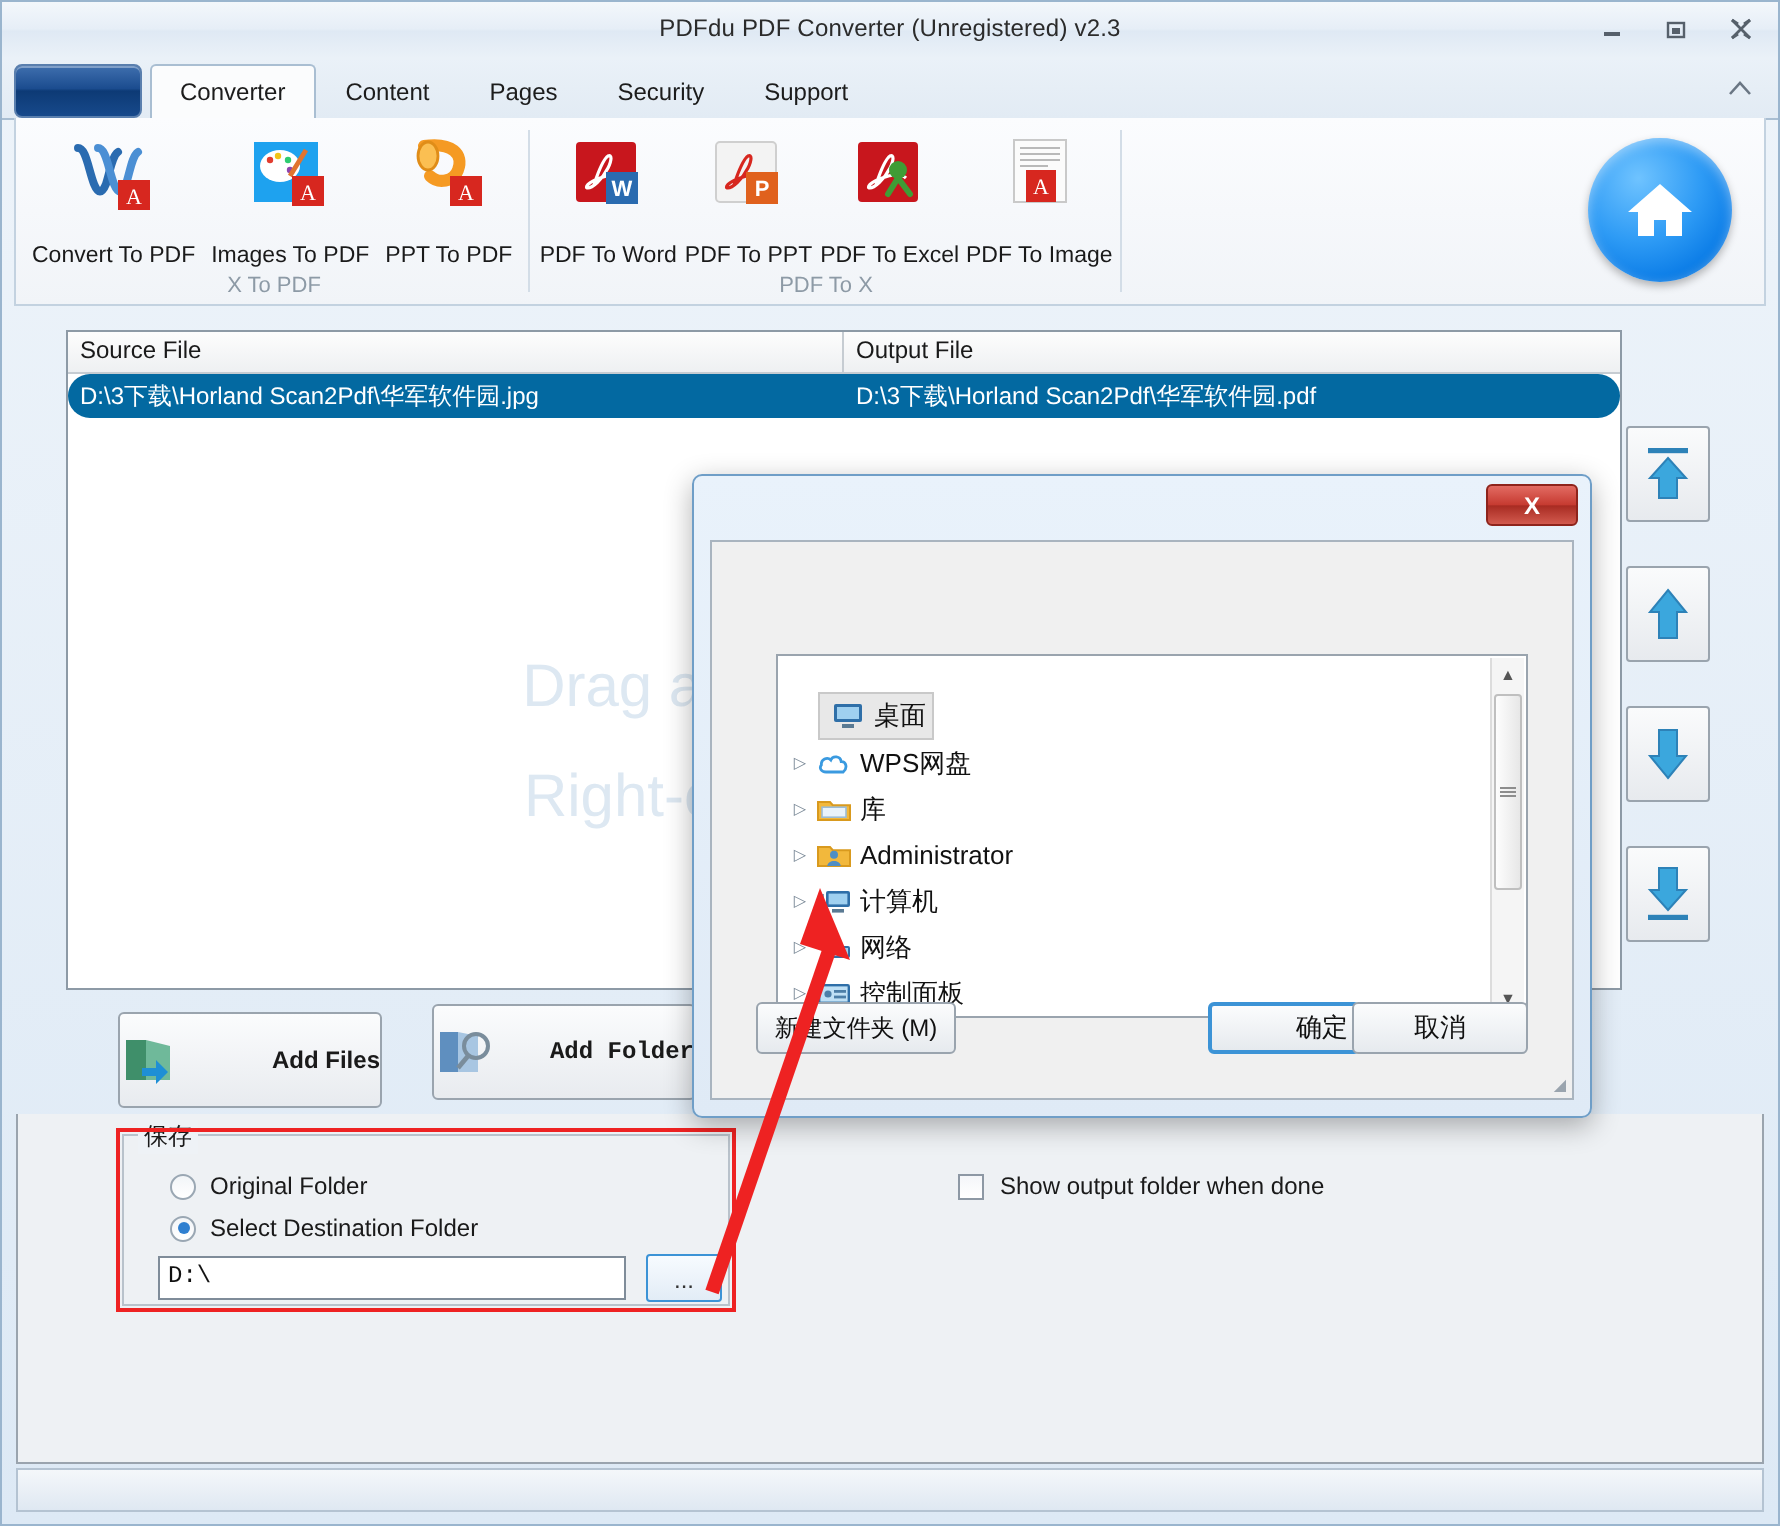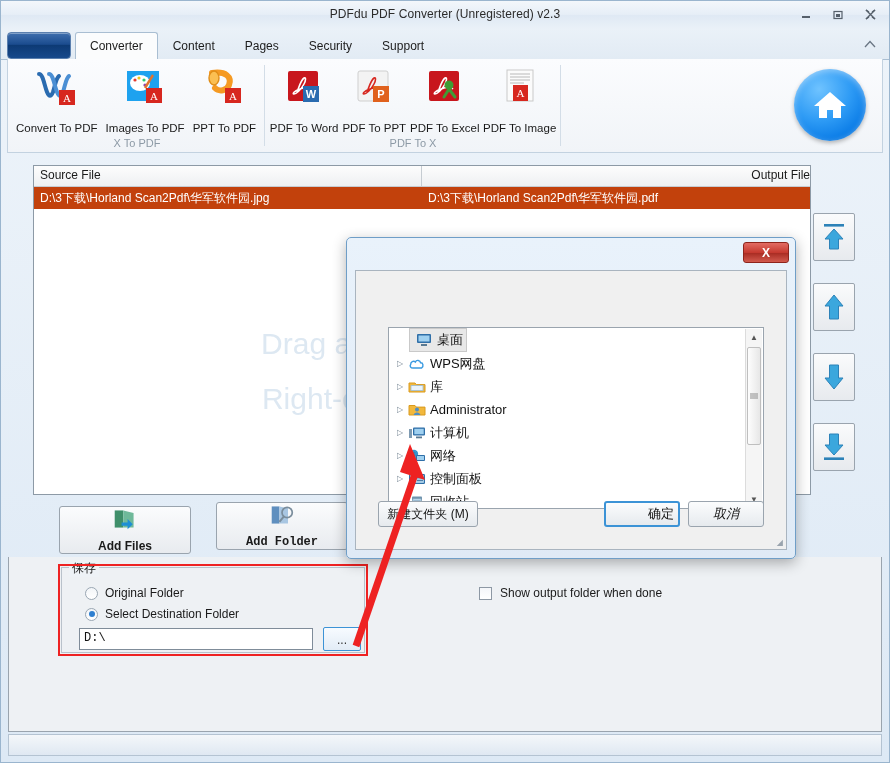--- a/index.html
+++ b/index.html
@@ -82,43 +82,43 @@
   .listwrap{
     position:absolute;left:32px;top:164px;width:778px;height:330px;
     background:#fff;border:1px solid #8d9aa6;box-sizing:border-box;overflow:hidden;
   }
   .lhead{display:flex;height:20px;background:linear-gradient(180deg,#fdfdfd,#eef0f2);
          border-bottom:1px solid #c6ccd2;}
   .lhead div{
     font-size:12px;color:#1a1a1a;padding:2px 0 0 6px;box-sizing:border-box;
   }
   .lh1{width:388px;border-right:1px solid #c6ccd2;}
-  .lh2{flex:1;text-align:right;}
-  .lrow{display:flex;height:22px;background:#c2410c;color:#fff;}
+  .lh2{flex:1;}
+  .lrow{display:flex;height:22px;background:#0369a1;color:#fff;border-radius:11px;}
   .lrow div{font-size:12px;padding:3px 0 0 6px;box-sizing:border-box;white-space:nowrap;overflow:hidden;}
   .lr1{width:388px;}
   .lr2{flex:1;}
   .watermark{
     position:absolute;left:0;right:0;top:150px;text-align:center;
     color:#dde8f2;font-size:30px;line-height:55px;pointer-events:none;white-space:nowrap;
   }
   
   .orderbtns{position:absolute;left:812px;top:212px;width:42px;}
   .obtn{
     width:40px;height:46px;margin-bottom:22px;
     background:linear-gradient(180deg,#fafbfc 0%,#e7eaee 100%);
     border:1px solid #9aa4ae;border-radius:2px;
     display:flex;align-items:center;justify-content:center;cursor:default;
   }
   
   .addbtn{
     position:absolute;height:46px;width:130px;
     background:linear-gradient(180deg,#fbfcfd 0%,#e8ebef 100%);
     border:1px solid #9aa4ae;border-radius:3px;
-    display:flex;align-items:center;justify-content:flex-end;gap:8px;cursor:default;flex-direction:column;
+    display:flex;align-items:center;justify-content:space-between;gap:8px;cursor:default;
   }
   .addbtn span{font-size:12px;font-weight:bold;color:#1a1a1a;}
   
   .savebox{
     position:absolute;left:60px;top:566px;width:304px;height:86px;
     border:1px solid #b9c2cb;box-sizing:border-box;
   }
   .savebox-title{
     position:absolute;left:68px;top:559px;background:#eef2f6;padding:0 3px;font-size:12px;color:#1a1a1a;
   }
@@ -201,21 +201,21 @@
   .dlg-buttons{position:absolute;left:22px;right:22px;bottom:22px;height:26px;}
   .dbtn{
     position:absolute;height:26px;box-sizing:border-box;
     background:linear-gradient(180deg,#fbfcfd 0%,#e6eaee 100%);
     border:1px solid #9aa4ae;border-radius:3px;
     display:flex;align-items:center;justify-content:center;
     font-size:13px;color:#111;cursor:default;
   }
   .dbtn.newfolder{left:0;width:100px;font-size:12px;text-align:center;}
   .dbtn.ok{right:84px;width:76px;border:2px solid #3c93d6;padding-left:38px;}
-  .dbtn.cancel{right:0;width:76px;font-style:italic;}
+  .dbtn.cancel{right:0;width:88px;}
   .resizegrip{position:absolute;right:3px;bottom:2px;color:#9aa4ae;font-size:8px;}
   
   .annot{position:absolute;left:0;top:0;width:890px;height:763px;pointer-events:none;}
 </style>
 </head>
 <body>
 
 <div class="app-window">
 
   <div class="titlebar">
@@ -452,21 +452,21 @@
   <div class="statusbar"></div>
 
   <div class="dialog">
     <div class="dlg-title">浏览文件夹</div>
     <div class="dlg-close">X</div>
 
     <div class="dlg-body">
 
       <div class="tree">
         <div style="position:absolute;left:0;right:18px;top:0;bottom:0;overflow:hidden;">
-          <div class="tnode sel" style="margin-top:0;">
+          <div class="tnode sel" style="margin-top:18px;">
             <span class="tico">
               <svg width="16" height="14" viewBox="0 0 16 14">
                   <rect x="1" y="1" width="14" height="9" rx="1" fill="#2f6fa8"></rect>
                   <rect x="2.5" y="2.5" width="11" height="6" fill="#9fd0f0"></rect>
                   <rect x="5" y="11" width="6" height="2" fill="#5a7a93"></rect>
                 </svg>
             </span>
             <span class="tlbl">桌面</span>
           </div>
 

